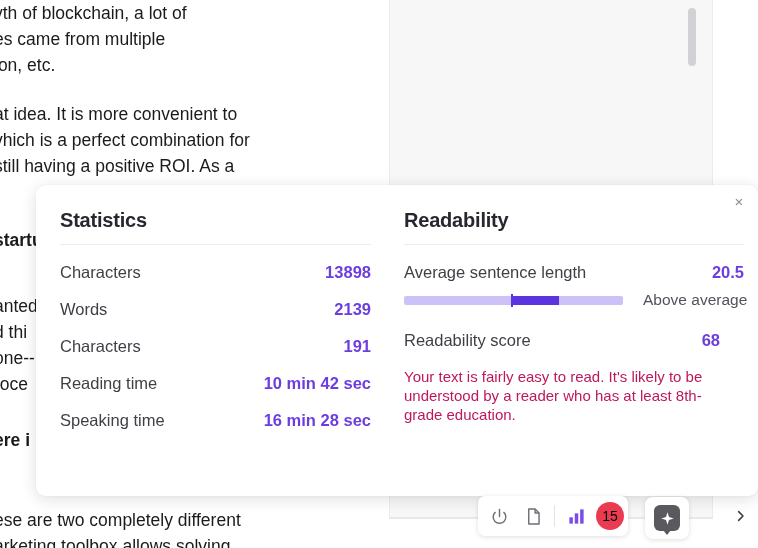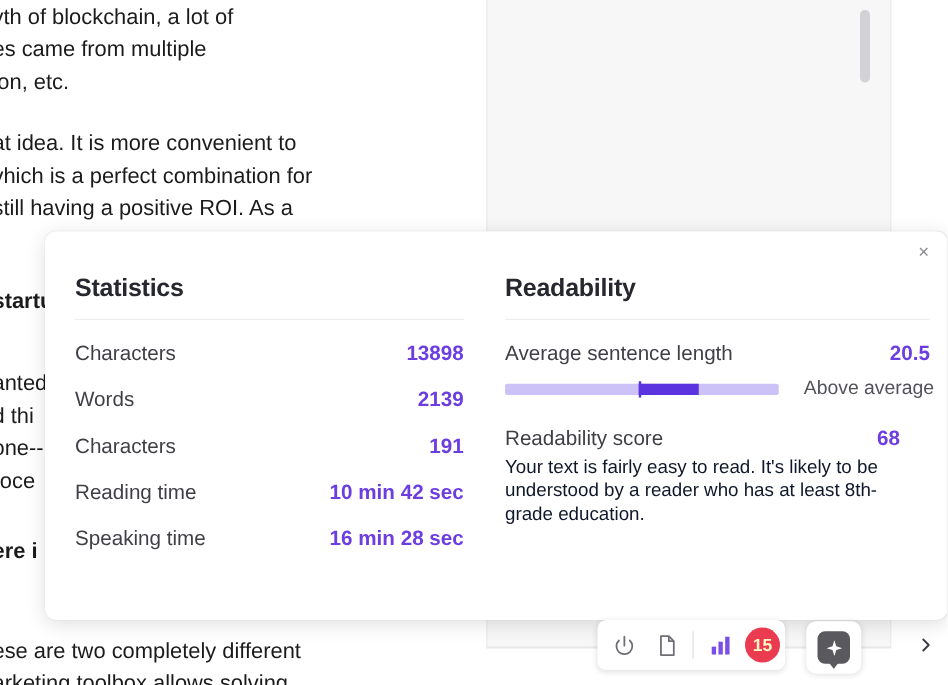--- a/index.html
+++ b/index.html
@@ -91,21 +91,21 @@
     width: 722px;
     height: 311px;
     background: #ffffff;
     border-radius: 9px 9px 9px 9px;
     box-shadow: 0 3px 16px rgba(0,0,0,0.13), 0 0 1px rgba(0,0,0,0.12);
     overflow: hidden;
   }
 
   .card-col {
     position: absolute;
-    top: 15px;
+    top: 4px;
   }
   .col-left  { left: 24px;  width: 340px; }
   .col-right { left: 368px; width: 350px; }
 
   .col-title {
     font-size: 20px;
     font-weight: bold;
     color: #27272f;
     letter-spacing: -0.2px;
     margin-top: 20px;
@@ -190,24 +190,24 @@
   .score-block { margin-top: 22px; width: 340px; }
   .score-head {
     display: flex;
     justify-content: space-between;
     align-items: baseline;
     width: 316px;
   }
   .score-label { font-size: 16.5px; color: #3f3f46; }
   .score-value { font-size: 16.5px; color: #6c3ee0; font-weight: bold; }
   .score-desc {
-    margin-top: 3px;
+    margin-top: 17px;
     font-size: 15px;
     line-height: 19px;
-    color: #0f172a;
+    color: #be185d;
     width: 318px;
   }
 
   .close-btn {
     position: absolute;
     right: 10px;
     top: 8px;
     width: 18px;
     height: 18px;
     color: #8b8b93;
@@ -243,23 +243,23 @@
     width: 1px;
     height: 22px;
     background: #e2e2e6;
     margin: 0 4px;
   }
   .badge {
     width: 28px;
     height: 28px;
     border-radius: 50%;
     background: #ea3b51;
-    color: #fef9c3;
+    color: #000000;
     font-size: 14px;
-    font-weight: bold;
+    font-weight: normal;
     display: flex;
     align-items: center;
     justify-content: center;
     margin-left: 3px;
     cursor: pointer;
   }
   .assist-btn {
     position: absolute;
     left: 645px;
     top: 497px;

